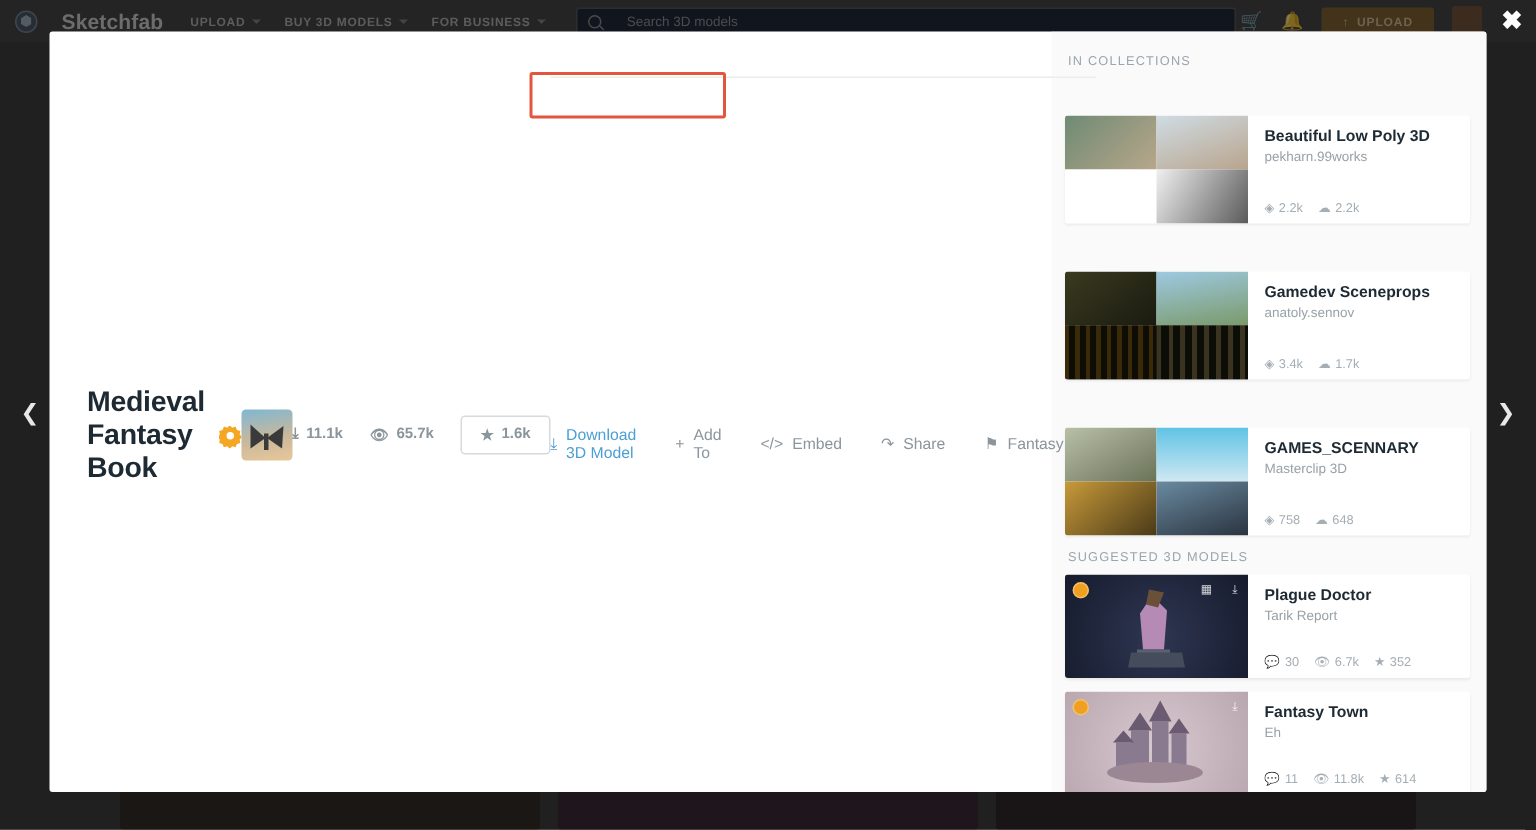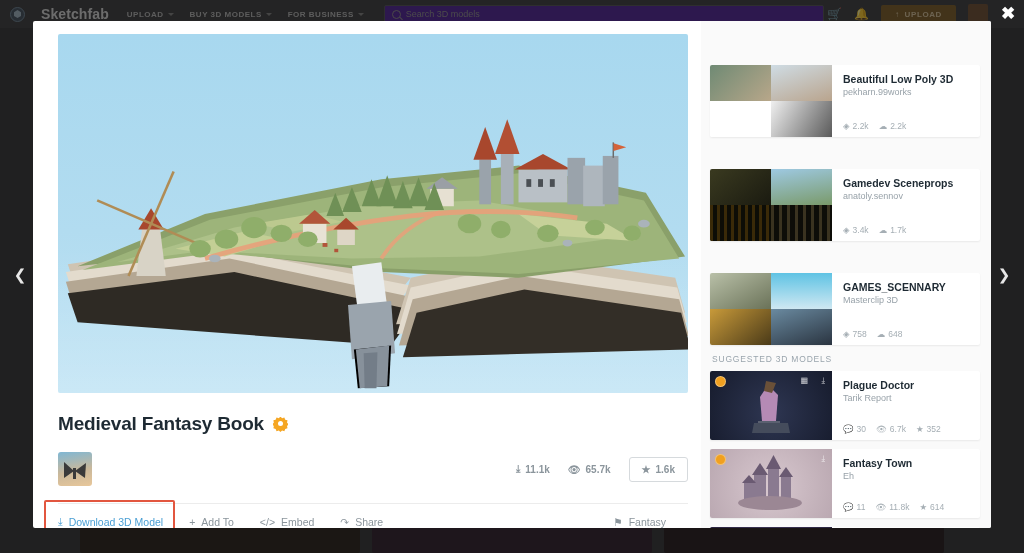--- a/index.html
+++ b/index.html
@@ -26,23 +26,23 @@
     width: 7px; height: 8px; background: #9fb3c2;
     clip-path: polygon(50% 0, 100% 28%, 100% 75%, 50% 100%, 0 75%, 0 28%);
   }
   .brand-name { color: #d8d8d8; font-size: 14px; font-weight: bold; letter-spacing: .1px; }
   .nav-link {
     color: #b4b4b4; font-size: 8px; font-weight: bold; letter-spacing: .5px;
     margin-right: 16px; display: flex; align-items: center; gap: 4px; white-space: nowrap;
   }
   .caret { width: 0; height: 0; border-left: 3px solid transparent; border-right: 3px solid transparent; border-top: 3px solid #7e7e7e; }
   .searchbox {
-    flex: 1; max-width: 440px; height: 19px; background: #4c1d95;
+    flex: 1; max-width: 440px; height: 19px; background: #0f172a;
     border: 1px solid #4e4e50; border-radius: 2px; display: flex;
-    align-items: center; gap: 5px; padding: 0 7px; margin-left: 4px;
+    align-items: center; gap: 17px; padding: 0 7px; margin-left: 4px;
   }
   .search-ico { width: 9px; height: 9px; border: 1.3px solid #8a8a8a; border-radius: 50%; position: relative; flex: none; }
   .search-ico::after { content: ""; position: absolute; right: -3px; bottom: -2px; width: 4px; height: 1.3px; background: #8a8a8a; transform: rotate(45deg); }
   .search-ph { color: #8e8e8e; font-size: 9px; }
   .nav-right { margin-left: auto; display: flex; align-items: center; gap: 12px; padding-right: 26px; }
   .ico-btn { color: #b0b0b0; font-size: 12px; line-height: 1; }
   .upload-btn {
     background: #7a5a23; color: #d7c29a; font-size: 8px; font-weight: bold;
     letter-spacing: .6px; padding: 5px 14px; border-radius: 2px; display: flex; align-items: center; gap: 5px;
   }
@@ -63,21 +63,21 @@
     position: absolute; right: 7px; top: 4px; color: #fff; font-size: 17px;
     font-weight: bold; line-height: 1; width: 18px; height: 18px;
     display: flex; align-items: center; justify-content: center;
   }
 
   
   .modal {
     position: absolute; left: 33px; top: 21px; width: 958px; height: 507px;
     background: #fff; border-radius: 2px; display: flex; overflow: hidden;
   }
-  .modal-left { width: 668px; padding: 13px 13px 0 25px; display: flex; flex-direction: column; }
+  .modal-left { width: 668px; padding: 13px 13px 0 25px; display: flex; flex-direction: row; }
   .modal-right { flex: 1; background: #fafafa; padding: 12px 11px 0 9px; overflow: hidden; }
 
   
   .viewer {
     width: 100%; height: 371px; border-radius: 2px; position: relative; overflow: hidden;
     background: linear-gradient(180deg, #a8d8ef 0%, #b2dcf0 55%, #bfe3f4 100%);
   }
   .sky-haze { position: absolute; left: 0; right: 0; bottom: 0; height: 40%; background: linear-gradient(180deg, rgba(255,255,255,0) 0%, rgba(255,255,255,.18) 100%); }
   .scene { position: absolute; left: 0; top: 0; width: 100%; height: 100%; }
 
@@ -351,20 +351,21 @@
         </div>
         <div class="action action-report">
           <span>⚑</span>
           <span>Fantasy</span>
         </div>
       </div>
     </div>
 
     <div class="modal-right">
 
+      <div class="side-head">IN COLLECTIONS</div>
 
       <div class="card">
         <div class="thumb-grid">
           <div style="background:linear-gradient(135deg,#6f8a74,#b8a78a)"></div>
           <div style="background:linear-gradient(160deg,#cfdce4,#b9a48d)"></div>
           <div style="background:#ffffff"></div>
           <div style="background:linear-gradient(120deg,#f0f0f0,#5a5a5a)"></div>
         </div>
         <div class="card-body">
           <div class="card-title">Beautiful Low Poly 3D</div>

